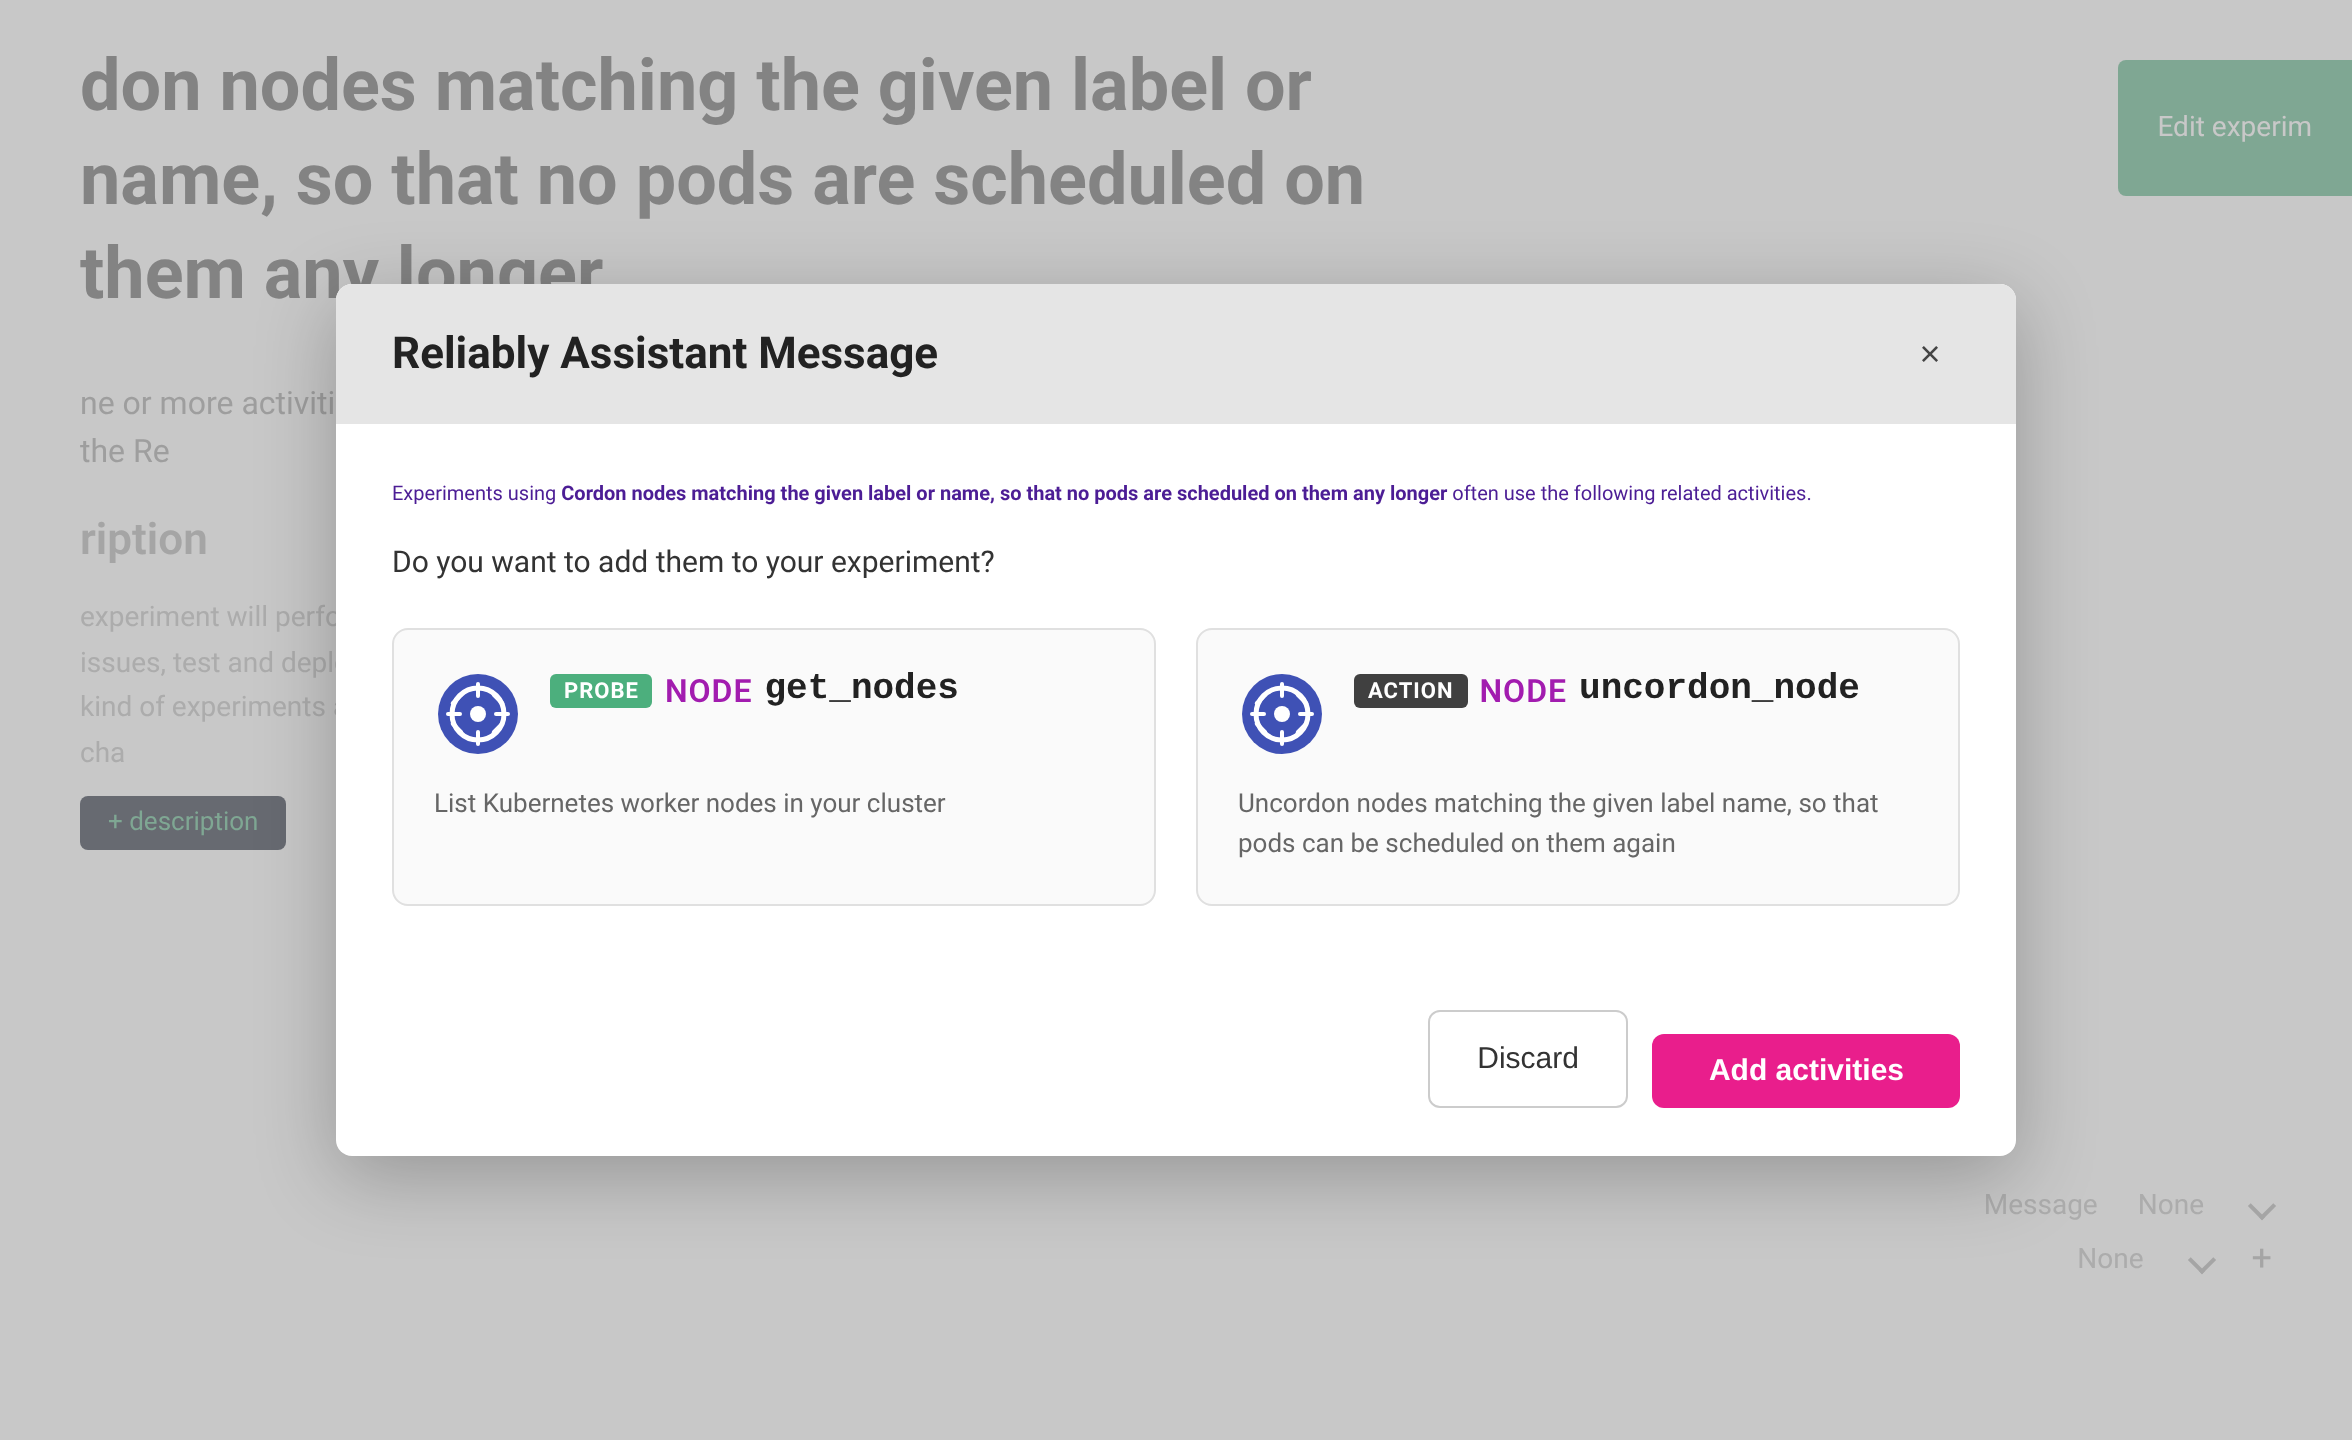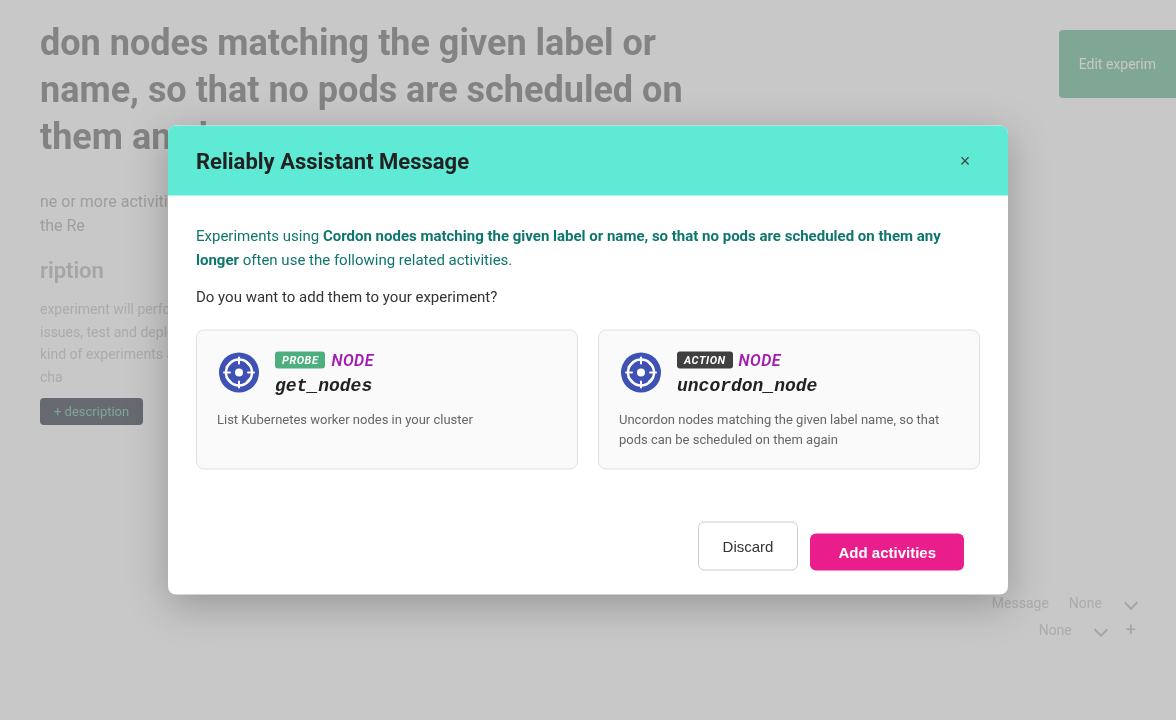--- a/index.html
+++ b/index.html
@@ -109,21 +109,21 @@
       transform: translate(-50%, -50%);
       width: 840px;
       background: #fff;
       border-radius: 8px;
       overflow: hidden;
       box-shadow: 0 10px 40px rgba(0,0,0,0.25);
       z-index: 20;
     }
 
     .modal-header {
-      background: #5eead4;
+      background: #e5e5e5;
       padding: 20px 28px;
       display: flex;
       align-items: center;
       justify-content: space-between;
     }
 
     .modal-title {
       font-size: 22px;
       font-weight: 700;
       color: #222;
@@ -141,22 +141,22 @@
       color: #444;
       background: none;
       border: none;
     }
 
     .modal-body {
       padding: 28px 28px 24px;
     }
 
     .modal-description {
-      font-size: 15px;
-      color: #0f766e;
+      font-size: 10px;
+      color: #4c1d95;
       line-height: 1.6;
       margin-bottom: 16px;
     }
 
     .modal-description strong {
       font-weight: 700;
     }
 
     .modal-question {
       font-size: 15px;
@@ -192,23 +192,22 @@
       flex-shrink: 0;
     }
 
     .card-icon svg {
       width: 44px;
       height: 44px;
     }
 
     .card-title-area {
       display: flex;
-      flex-direction: column;
+      flex-direction: row;
       gap: 6px;
-      font-style: italic;
     }
 
     .card-badges {
       display: flex;
       gap: 6px;
       align-items: center;
     }
 
     .badge-probe {
       background: #4caf7d;
@@ -249,21 +248,21 @@
       font-size: 13px;
       color: #666;
       line-height: 1.5;
     }
 
     
     .modal-footer {
       display: flex;
       justify-content: flex-end;
       gap: 12px;
-      padding: 0 44px 24px;
+      padding: 0 28px 24px;
     }
 
     .btn-discard {
       padding: 10px 24px;
       border: 1px solid #ccc;
       background: #fff;
       color: #333;
       font-size: 15px;
       border-radius: 6px;
       cursor: pointer;

